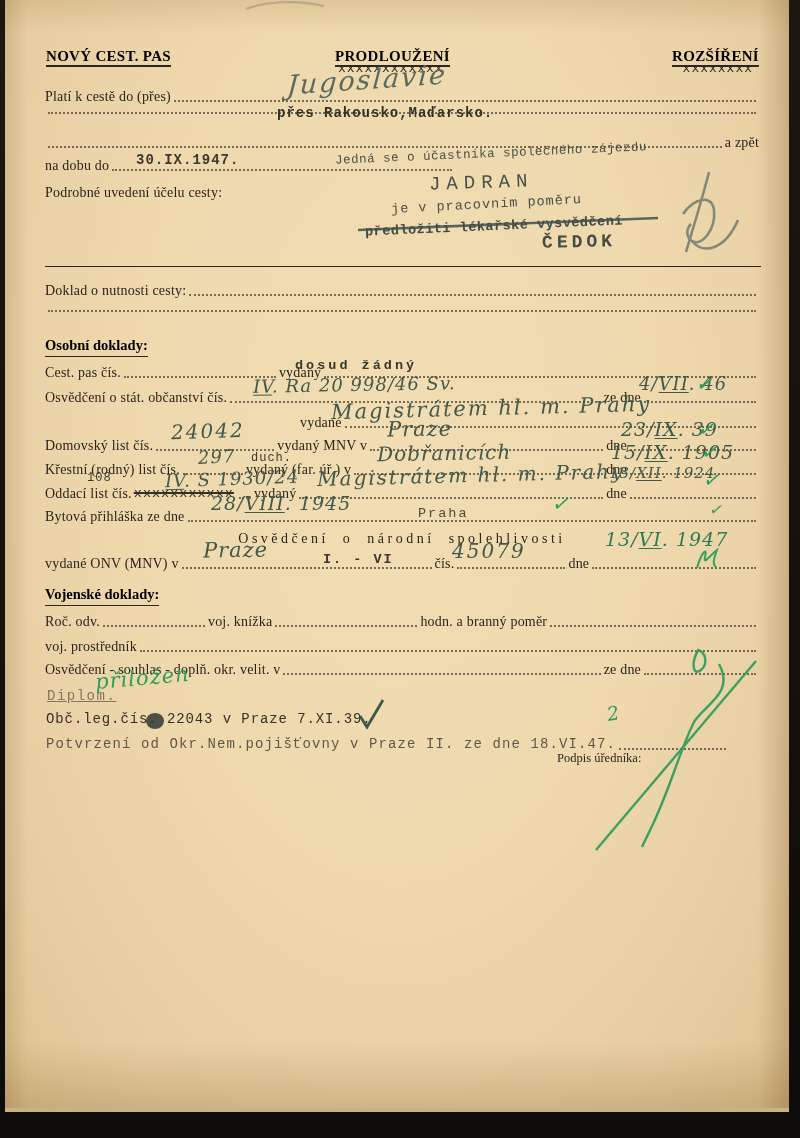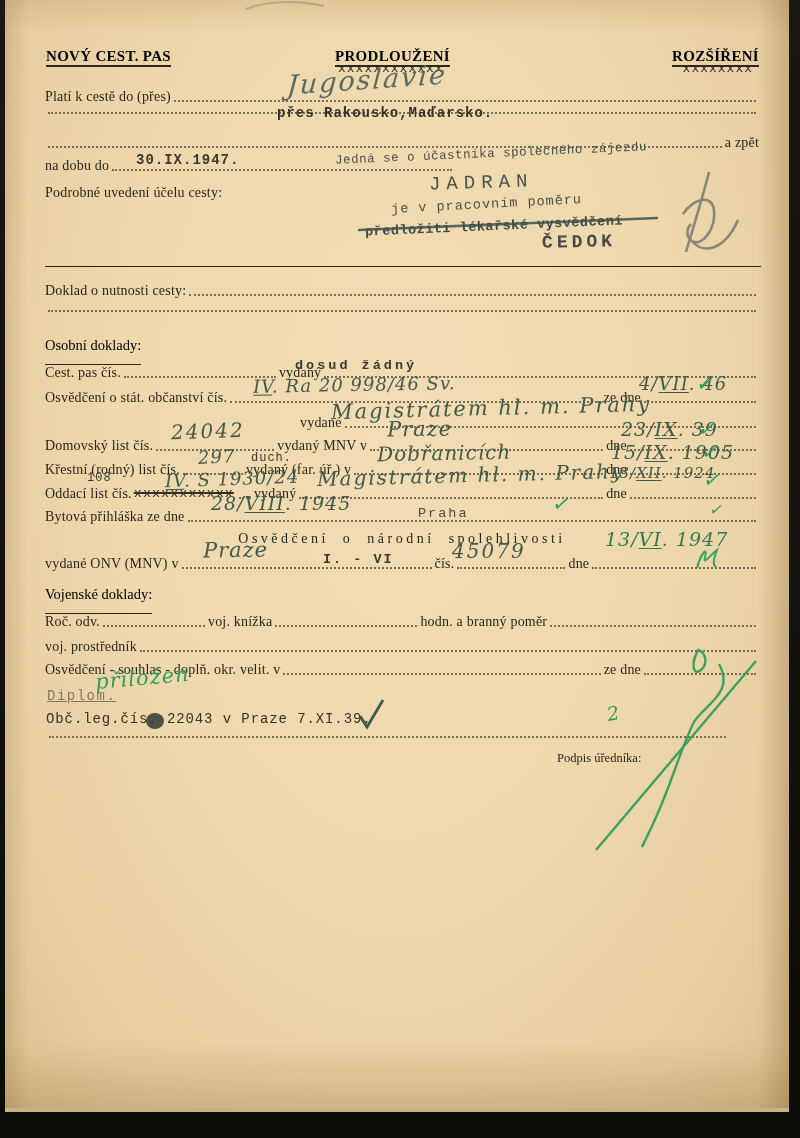--- a/index.html
+++ b/index.html
@@ -17,21 +17,21 @@
     border-bottom:4px solid #c9b184;
   }
   .row{
     position:absolute;left:40px;right:30px;display:flex;align-items:flex-end;
     font-size:14px;color:#29251d;letter-spacing:.2px;white-space:nowrap;line-height:17px;
   }
   .dots{flex:1 1 auto;border-bottom:2px dotted #4a4132;margin:0 3px 3px 3px;opacity:.72;min-width:10px;}
   .dots.fx{flex:0 0 auto;}
   .lbl{white-space:nowrap;}
   .hd{font-weight:bold;font-size:15px;border-bottom:2px solid #2b261e;padding-bottom:0;letter-spacing:.3px;}
-  .hd2{font-weight:normal;font-size:14.5px;border-bottom:1.6px solid #2b261e;padding-bottom:10px;}
+  .hd2{font-weight:bold;font-size:14.5px;border-bottom:1.6px solid #2b261e;padding-bottom:2px;}
   .abs{position:absolute;white-space:nowrap;}
   .typed{font-family:"Liberation Mono","DejaVu Sans Mono",monospace;color:#3a382f;font-size:13.5px;letter-spacing:1px;}
   .stampt{font-family:"Liberation Mono","DejaVu Sans Mono",monospace;color:#4a5048;}
   .hw{position:absolute;font-family:"DejaVu Serif",serif;font-style:italic;color:#42594c;white-space:nowrap;letter-spacing:1px;}
   .rom{text-decoration:underline;text-underline-offset:2px;}
   .check{position:absolute;font-family:"DejaVu Sans",sans-serif;font-weight:bold;color:#2da05e;font-size:21px;transform:rotate(6deg) skewX(-8deg);}
   .green{color:#2f9c5a;}
   .rule{position:absolute;left:40px;right:28px;border-top:1.7px solid #2b251c;}
   .center{justify-content:center;}
   svg.overlay{position:absolute;left:0;top:0;pointer-events:none;z-index:9;}
@@ -205,20 +205,21 @@
     <span class="lbl">ze dne</span>
     <i class="dots fx" style="flex:0 0 112px;"></i>
   </div>
 
   <span class="abs typed" style="left:42px;top:688px;font-size:14px;opacity:.6;letter-spacing:1.5px;text-decoration:underline;">Diplom.</span>
   <span class="hw green" style="left:90px;top:666px;font-size:21px;transform:rotate(-5deg);color:#2f9c5a;">přiložen</span>
 
   <span class="abs typed" style="left:41px;top:711px;font-size:14px;letter-spacing:.9px;color:#34322b;">Obč.leg.čís. 22043 v Praze 7.XI.39.</span>
 
   <div class="row" style="top:736px;left:41px;right:60px;">
+    <span class="typed" style="font-size:14px;letter-spacing:1.1px;opacity:.8;">Potvrzení od Okr.Nem.pojišťovny v Praze II. ze dne 18.VI.47.</span>
     <i class="dots"></i>
   </div>
 
   <span class="abs" style="left:552px;top:751px;font-size:12.5px;color:#2b2720;">Podpis úředníka:</span>
   <span class="hw green" style="left:602px;top:702px;font-size:19px;transform:rotate(-10deg);color:#2f9c5a;">2</span>
 </div>
 
 <svg class="overlay" width="800" height="1138" viewBox="0 0 800 1138">
   <path d="M246 9 C 266 1 298 0 324 6" stroke="#8d8a77" stroke-width="2.2" fill="none" opacity=".5"></path>
   <line x1="358" y1="230" x2="658" y2="218" stroke="#41504e" stroke-width="2.6" opacity=".85"></line>

